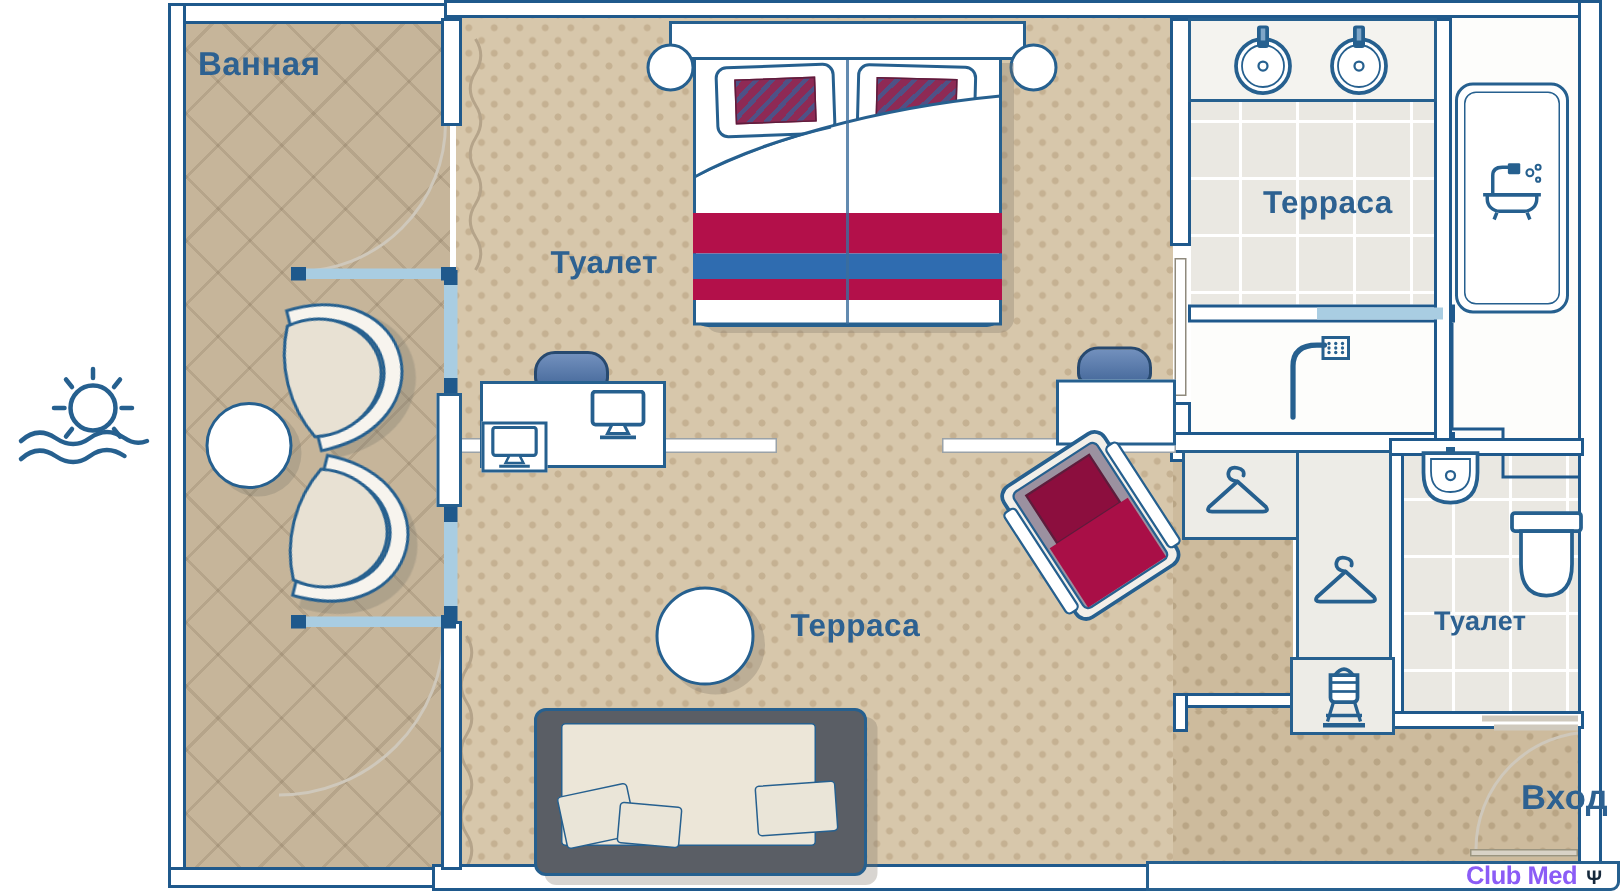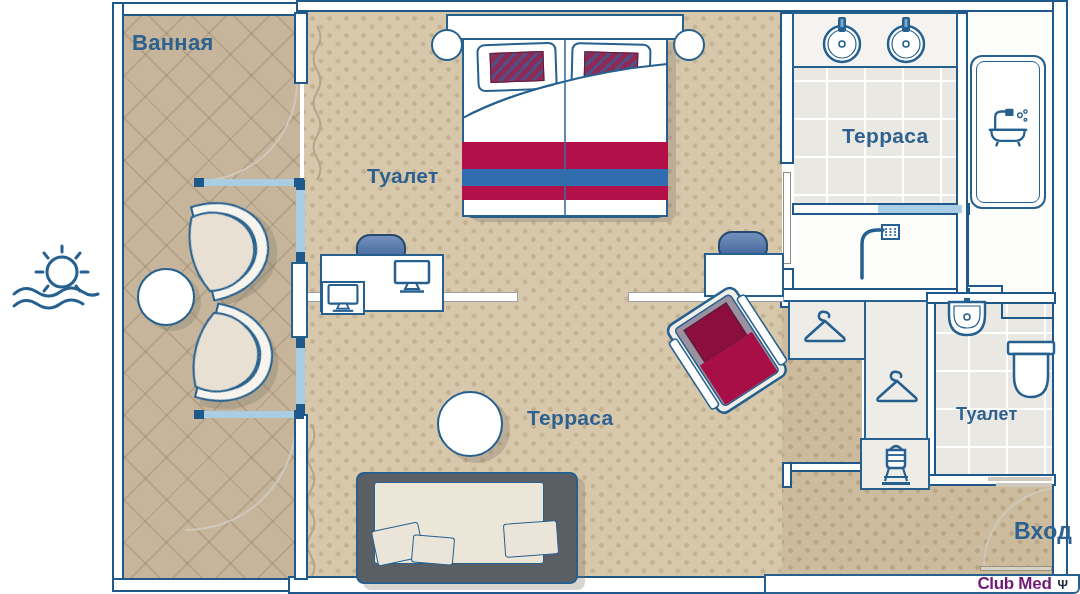--- a/index.html
+++ b/index.html
@@ -38,21 +38,21 @@
     background-image:repeating-linear-gradient(135deg,rgba(58,94,150,.75) 0 3px,transparent 3px 8px);
     border:1px solid #5e1c3c;}
   .runner-crimson{background:#b3104a;}
   .runner-blue{background:#2f6cb0;}
   .sofa-body{background:#5a5e65;border:2px solid #26608f;border-radius:8px;}
   .sofa-seat{background:#ece6d8;border:1.5px solid #26608f;border-radius:3px;}
   .sofa-pillow{background:#eae5d8;border:1.5px solid #26608f;border-radius:3px;}
   .lbl{color:#2d6191;font-weight:700;letter-spacing:.3px;white-space:nowrap;}
   #footer-strip{background:#fff;border:2px solid #26608f;border-radius:0 0 6px 0;
     display:flex;align-items:center;justify-content:flex-end;gap:6px;padding:0 10px;}
-  #footer-brand{font-size:17px;font-weight:700;color:#701a75;letter-spacing:-.3px;}
+  #footer-brand{font-size:17px;font-weight:700;color:#8b5cf6;letter-spacing:-.3px;}
   #footer-trident{font-size:13px;font-weight:700;color:#16293c;}
   #footer-caption{font-size:15px;color:#5d80a5;}
   svg{display:block;}
 </style>
 </head>
 <body>
 
 <div id="plan">
 
   <div class="abs floor-terrace" style="left:118px;top:8px;width:182px;height:572px;"></div>

